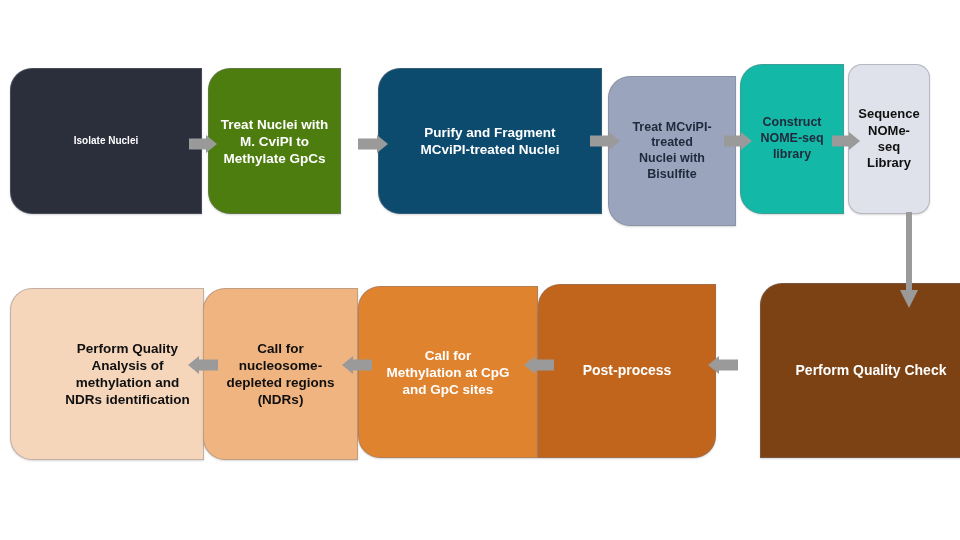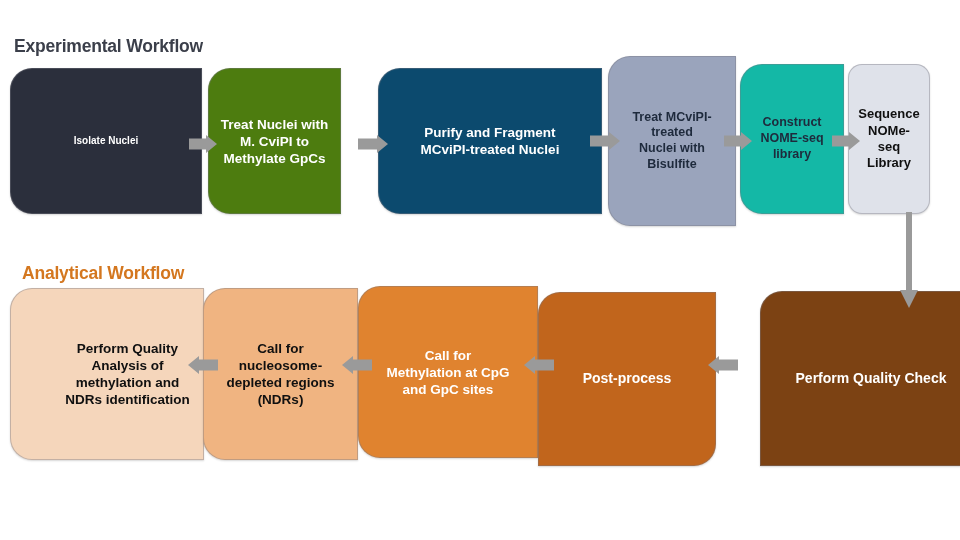--- a/index.html
+++ b/index.html
@@ -56,52 +56,50 @@
     border: 1px solid rgba(120,120,130,0.40);
     box-shadow: 0 1px 2px rgba(0,0,0,0.16);
   }
   .flow-box .box-label {
     display: block;
     white-space: pre-line;
   }
 
   
   .round-left   { border-radius: 22px 0 0 22px; }
-  .round-tl-br  { border-radius: 22px 0 22px 0; margin-top: 8px; }
+  .round-tl-br  { border-radius: 22px 0 22px 0; }
   .round-all    { border-radius: 14px; }
 
   
   .arrow-h, .arrow-v {
     position: absolute;
   }
   .arrow-h svg, .arrow-v svg { display: block; }
 </style>
 </head>
 <body style="background: rgb(255, 255, 255);">
 
 <div id="canvas">
 
-  <div class="section-title" id="title-experimental" style="color: rgb(59, 63, 74);">Experimental Workflow</div>
 
-  <div class="section-title" id="title-analytical" style="color: rgb(212, 119, 31);">Analytical Workflow</div>
 
   <div id="nodes-layer">
       <div class="flow-box round-left" style="left: 10px; top: 68px; width: 192px; height: 146px; background: rgb(43, 47, 60); color: rgb(255, 255, 255); font-size: 10px;">
         <span class="box-label">Isolate Nuclei</span>
       </div>
       <div class="flow-box round-left" style="left: 208px; top: 68px; width: 133px; height: 146px; background: #4d7c0f; color: rgb(255, 255, 255); font-size: 13.5px;">
         <span class="box-label">Treat Nuclei with
 M. CviPI to
 Methylate GpCs</span>
       </div>
       <div class="flow-box round-left" style="left: 378px; top: 68px; width: 224px; height: 146px; background: #0c4a6e; color: rgb(255, 255, 255); font-size: 13.5px;">
         <span class="box-label">Purify and Fragment
 MCviPI-treated Nuclei</span>
       </div>
-      <div class="flow-box round-left" style="left: 608px; top: 56px; width: 128px; height: 170px; background: rgb(154, 164, 188); color: rgb(30, 42, 60); font-size: 12.5px;">
+      <div class="flow-box round-left" style="left: 608px; top: 76px; width: 128px; height: 150px; background: rgb(154, 164, 188); color: rgb(30, 42, 60); font-size: 12.5px;">
         <span class="box-label">Treat MCviPI-
 treated
 Nuclei with
 Bisulfite</span>
       </div>
       <div class="flow-box round-left" style="left: 740px; top: 64px; width: 104px; height: 150px; background: #14b8a6; color: rgb(30, 42, 60); font-size: 12.5px;">
         <span class="box-label">Construct
 NOME-seq
 library</span>
       </div>

